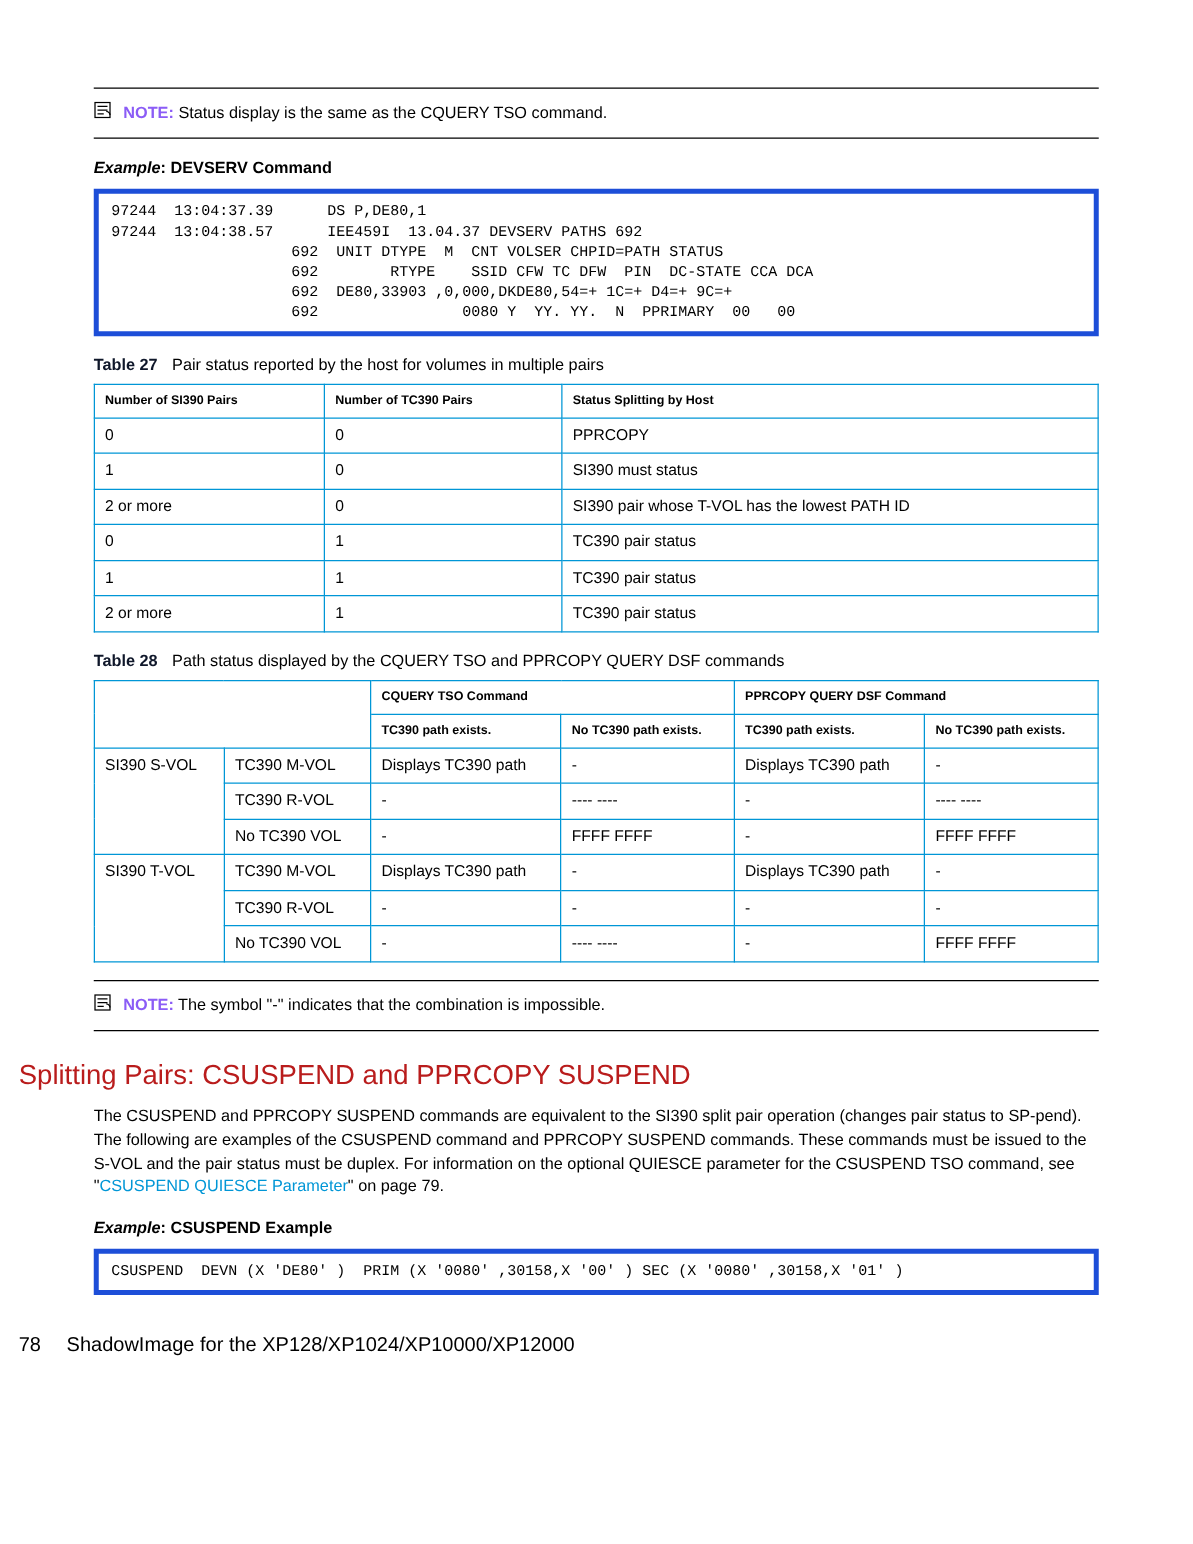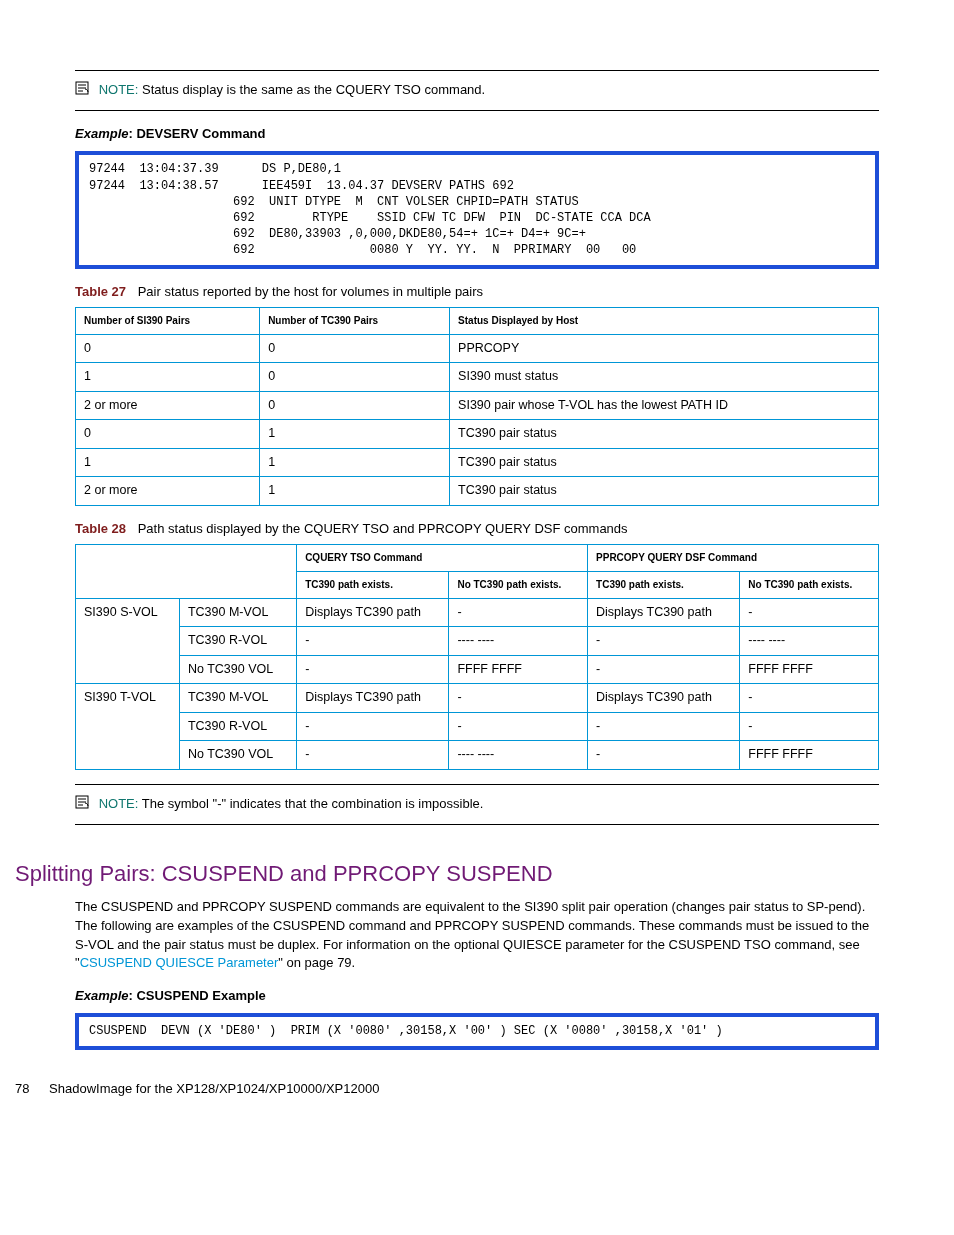--- a/index.html
+++ b/index.html
@@ -18,43 +18,43 @@
   }
   .note-line {
     margin: 8px 0;
   }
   .note-icon {
     display: inline-block;
     vertical-align: middle;
     margin-right: 4px;
   }
   .note-label {
-    color: #0f766e;
-    font-weight: normal;
+    color: #8b5cf6;
+    font-weight: bold;
   }
   .example-label {
     font-style: italic;
     margin: 14px 0 8px 0;
     font-weight: bold;
   }
   .code-block {
     border: 4px solid #1d4ed8;
     padding: 6px 10px;
     font-family: "Courier New", monospace;
     font-size: 12px;
     white-space: pre;
     line-height: 1.35;
     margin: 6px 0 14px 0;
   }
   .table-caption {
     margin: 10px 0 6px 0;
     font-size: 13px;
   }
   .table-cap-label {
-    color: #7f1d1d;
+    color: #0f172a;
     font-weight: bold;
     margin-right: 8px;
   }
   table {
     border-collapse: collapse;
     width: 100%;
     margin-bottom: 14px;
   }
   table, th, td {
     border: 1.5px solid #0096d6;
@@ -64,36 +64,36 @@
     font-weight: bold;
     padding: 6px 8px;
     font-size: 10px;
   }
   td {
     padding: 5px 8px;
     font-size: 12.5px;
     vertical-align: top;
   }
   .section-head {
-    color: #701a75;
+    color: #b91c1c;
     font-size: 22px;
     font-weight: normal;
-    margin: 34px 0 8px -60px;
+    margin: 20px 0 8px -60px;
   }
   .body-para {
     margin: 8px 0;
     line-height: 1.45;
   }
   .link {
     color: #0096d6;
     text-align: right;
   }
   .footer {
     margin-top: 30px;
-    font-size: 13px;
+    font-size: 16px;
     margin-left: -60px;
   }
   .footer-page {
     margin-right: 16px;
   }
 </style>
 </head>
 <body>
 
 <div class="note-rule"></div>
@@ -124,21 +124,21 @@
 <div class="table-caption">
   <span class="table-cap-label">Table 27</span>
   <span>Pair status reported by the host for volumes in multiple pairs</span>
 </div>
 
 <table>
   <thead>
     <tr>
       <th>Number of SI390 Pairs</th>
       <th>Number of TC390 Pairs</th>
-      <th>Status Displayed by Host</th>
+      <th>Status Splitting by Host</th>
     </tr>
   </thead>
   <tbody>
     <tr>
         <td>0</td>
         <td>0</td>
         <td>PPRCOPY</td>
       </tr>
     <tr>
         <td>1</td>

